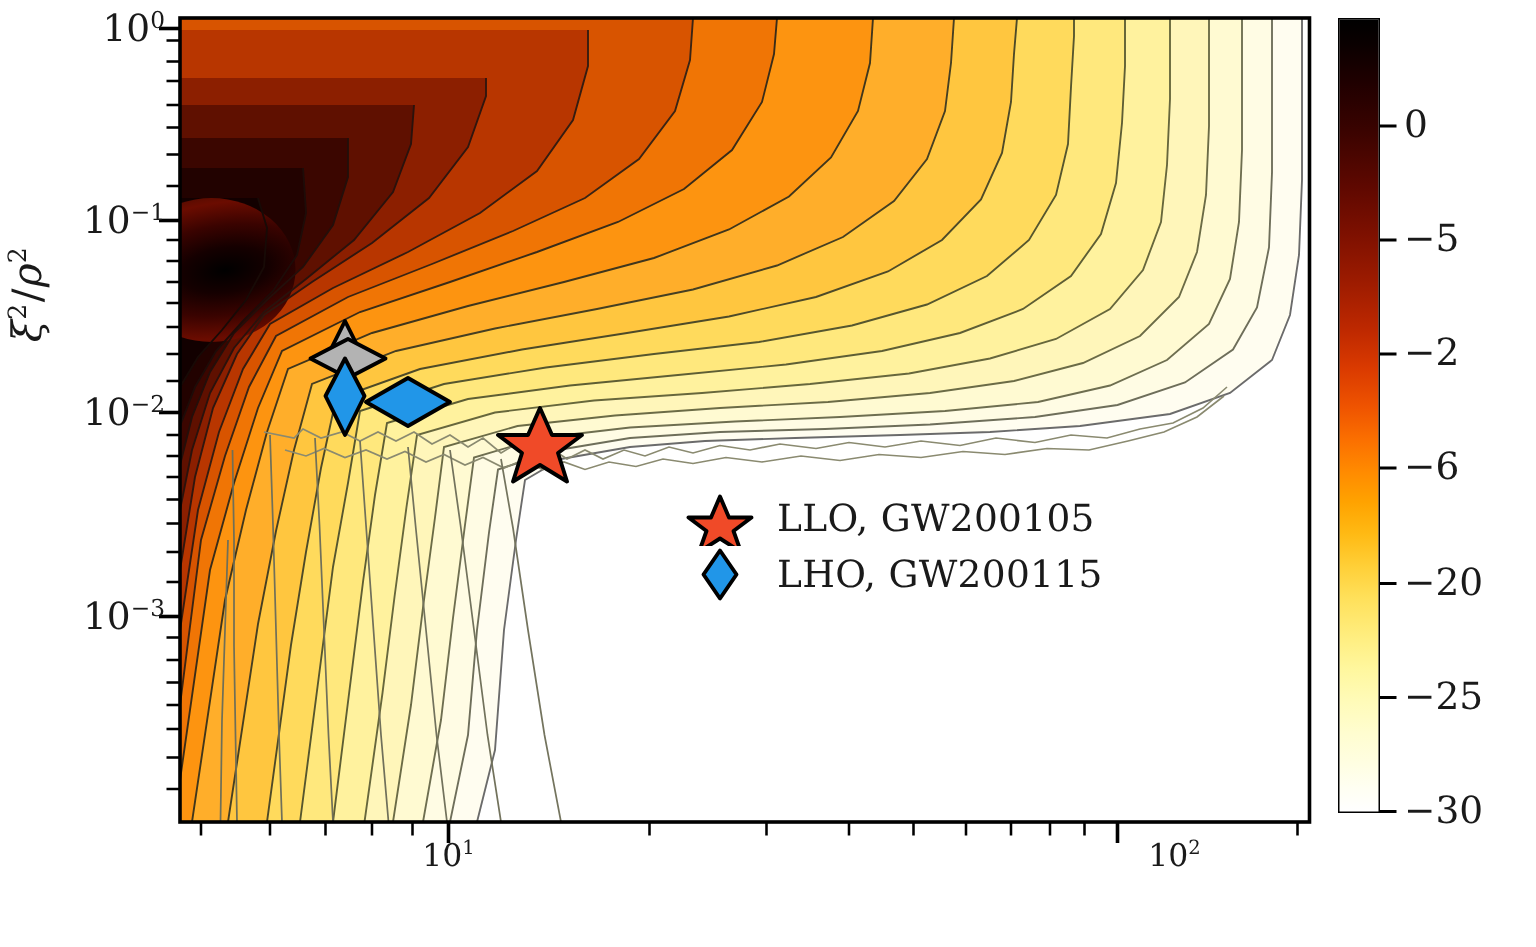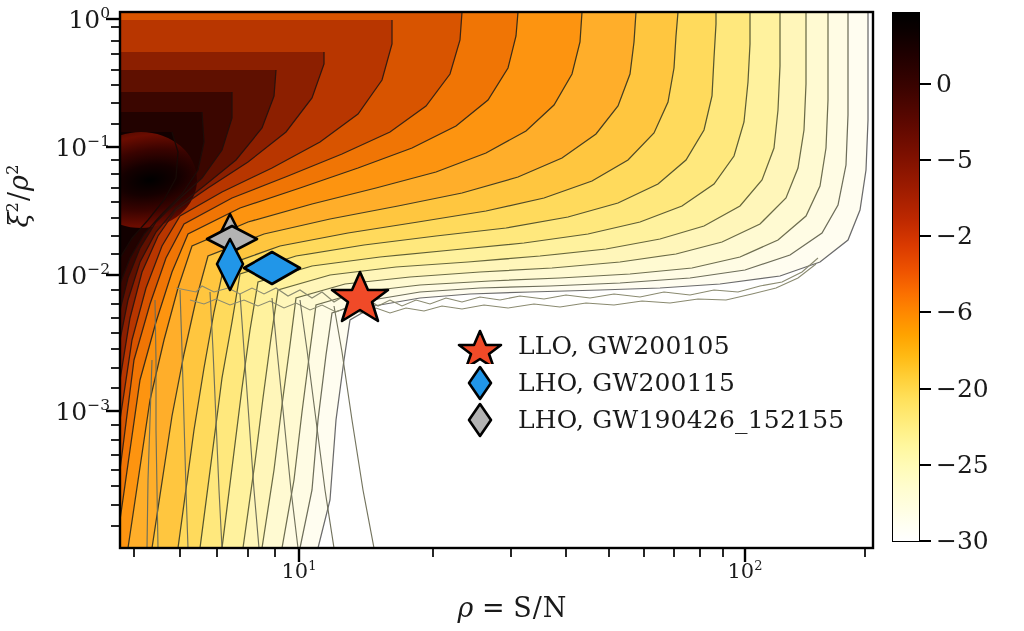--- a/index.html
+++ b/index.html
@@ -370,27 +370,24 @@
       <span>10</span><span class="sup">−2</span>
     </div>
     <div class="tick-label ytick" style="top:411px;">
       <span>10</span><span class="sup">−3</span>
     </div>
   </div>
 
   <div class="tick-label xtick" style="left:299px;">
     <span>10</span><span class="sup">1</span>
   </div>
-  <div class="tick-label xtick" style="left:745px;">
+  <div class="tick-label xtick" style="left:783px;">
     <span>10</span><span class="sup">2</span>
   </div>
 
-  <div id="xlabel" class="axis-label">
-    <span class="mathit">ρ</span> = S<span class="frac-slash">/</span>N
-  </div>
 
   <div id="ylabel-holder" class="axis-label">
     <span class="mathit">ξ</span><span class="sup">2</span><span class="frac-slash">/</span><span class="mathit">ρ</span><span class="sup">2</span>
   </div>
 
   <div id="cbar-gradient"></div>
 
   <div class="cbar-tick" style="top:83px;"></div>
   <div class="cbar-tick" style="top:159px;"></div>
   <div class="cbar-tick" style="top:235px;"></div>
@@ -421,24 +418,16 @@
     <div class="legend-row">
       <span class="legend-marker">
         <svg width="46" height="36" viewBox="0 0 46 36">
           <polygon points="23,2 34,18 23,34 12,18" fill="#2196e8" stroke="#000000" stroke-width="2.6" stroke-linejoin="round"></polygon>
         </svg>
       </span>
       <span class="legend-text">LHO, GW200115</span>
     </div>
 
 
-    <div class="legend-row">
-      <span class="legend-marker">
-        <svg width="46" height="36" viewBox="0 0 46 36">
-          <polygon points="23,2 34,18 23,34 12,18" fill="#b3b3b3" stroke="#000000" stroke-width="2.6" stroke-linejoin="round"></polygon>
-        </svg>
-      </span>
-      <span class="legend-text">LHO, GW190426_152155</span>
-    </div>
 
   </div>
 
 </div>
 
 </body></html>

